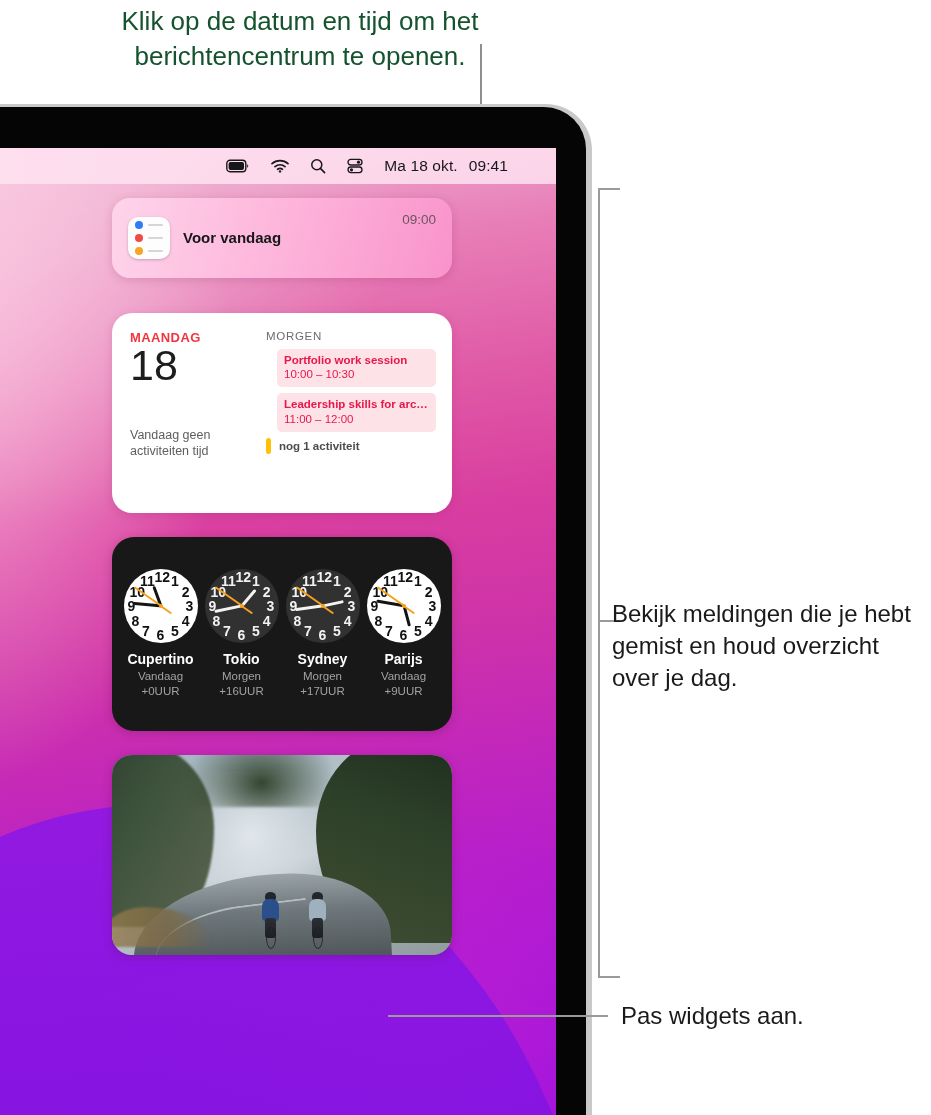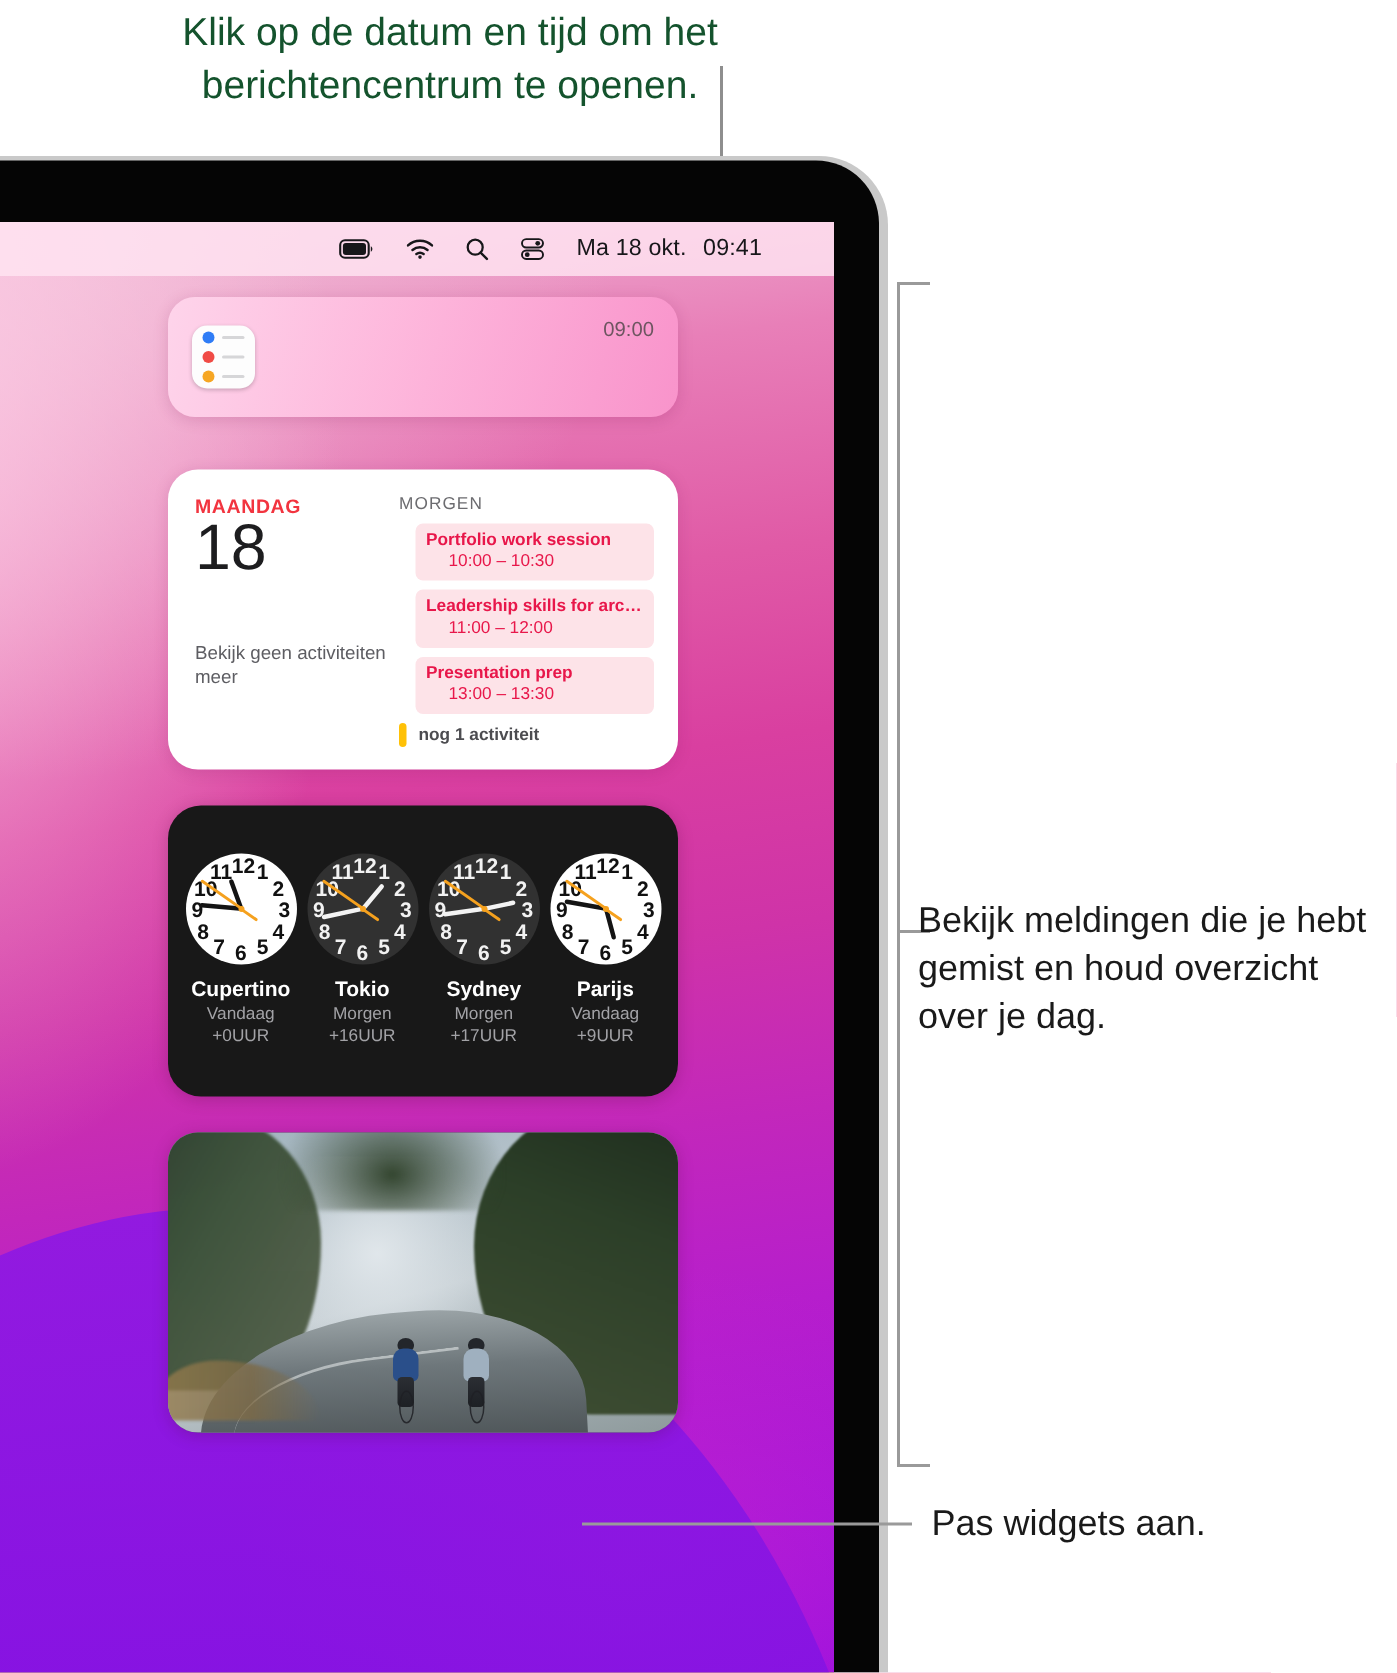--- a/index.html
+++ b/index.html
@@ -134,21 +134,21 @@
   .cal-right { flex:1; min-width:0; }
   .cal-tomorrow { font-size:11.5px; color:#6c6c70; letter-spacing:.7px; margin-bottom:7px; }
   .evt { display:flex; gap:6px; margin-bottom:6px; align-items:flex-end; }
   .evt-bar { width:5px; border-radius:3px; background:#f5164e; flex:0 0 auto; }
   .evt-body {
     flex:1; min-width:0; background:#fde3e8; border-radius:5px;
     padding:4px 7px 5px 7px;
   }
   .evt-name { font-size:11.5px; font-weight:bold; color:#e8174a; line-height:1.25;
               white-space:nowrap; overflow:hidden; text-overflow:ellipsis; }
-  .evt-time { font-size:11.5px; color:#e8174a; line-height:1.3;margin-left:15px; }
+  .evt-time { font-size:11.5px; color:#e8174a; line-height:1.3; }
   .evt-more { display:flex; gap:8px; align-items:center; margin-top:2px; }
   .evt-more .evt-bar { background:#ffc107; height:16px; }
   .evt-more-label { font-size:11.5px; color:#4c4c50; font-weight:bold; }
 
   
   .clocks {
     margin-top:24px; width:340px; height:194px; border-radius:22px;
     background:#181818; box-shadow:0 2px 10px rgba(80,10,60,.25);
     display:flex; align-items:center; justify-content:space-around;
     padding:14px 8px;
@@ -340,56 +340,50 @@
           <div class="rem-row">
               <span class="rem-dot" style="background:#f04b45"></span>
               <span class="rem-line"></span>
             </div>
           <div class="rem-row">
               <span class="rem-dot" style="background:#f6a623"></span>
               <span class="rem-line"></span>
             </div>
         </div>
         <div class="notif-text">
+          <div class="notif-title">Voor vandaag</div>
         </div>
         <div class="notif-time">09:00</div>
       </div>
 
       <div class="cal">
         <div class="cal-left">
           <div class="cal-dayname">MAANDAG</div>
           <div class="cal-daynum">18</div>
-          <div class="cal-empty">Bekijk geen activiteiten meer</div>
+          <div class="cal-empty">Vandaag geen activiteiten tijd</div>
         </div>
         <div class="cal-right">
           <div class="cal-tomorrow">MORGEN</div>
 
           <div class="evt">
             <div class="evt-bar" style="background: rgb(245, 22, 78);"></div>
             <div class="evt-body">
               <div class="evt-name">Portfolio work session</div>
               <div class="evt-time">10:00 – 10:30</div>
             </div>
           </div>
 
           <div class="evt">
             <div class="evt-bar" style="background: rgb(245, 22, 78);"></div>
             <div class="evt-body">
               <div class="evt-name">Leadership skills for arch…</div>
               <div class="evt-time">11:00 – 12:00</div>
             </div>
           </div>
 
-          <div class="evt">
-            <div class="evt-bar" style="background: rgb(245, 22, 78);"></div>
-            <div class="evt-body">
-              <div class="evt-name">Presentation prep</div>
-              <div class="evt-time">13:00 – 13:30</div>
-            </div>
-          </div>
 
           <div class="evt-more">
             <div class="evt-bar" style="background: rgb(255, 193, 7);"></div>
             <div class="evt-more-label">nog 1 activiteit</div>
           </div>
         </div>
       </div>
 
       <div class="clocks" id="clocks">
           <div class="clock-cell">

